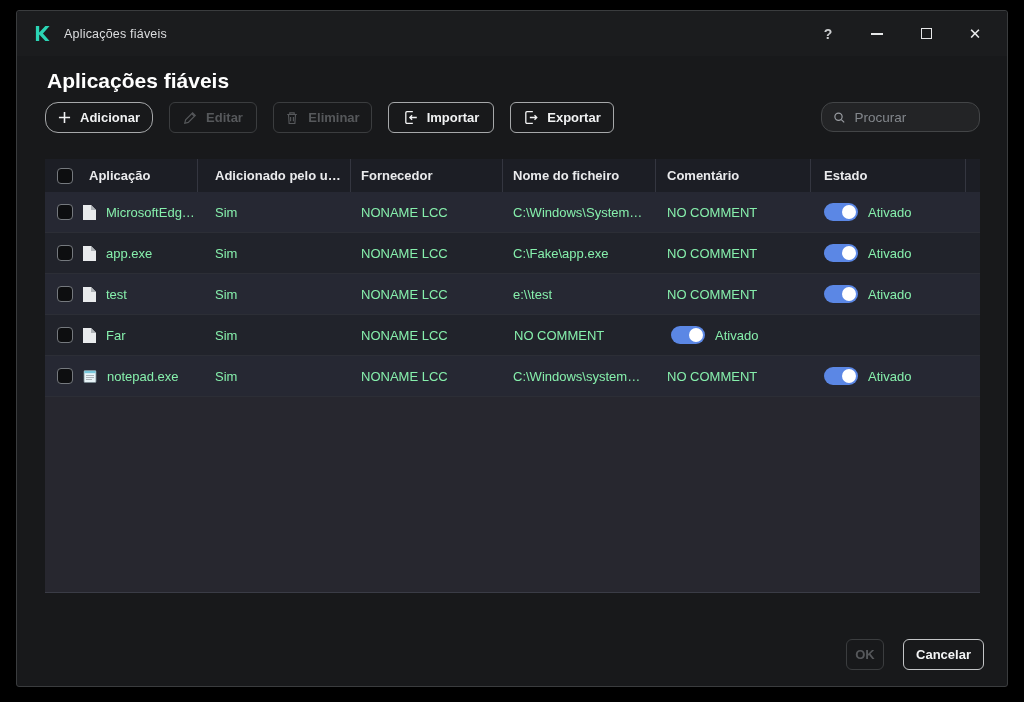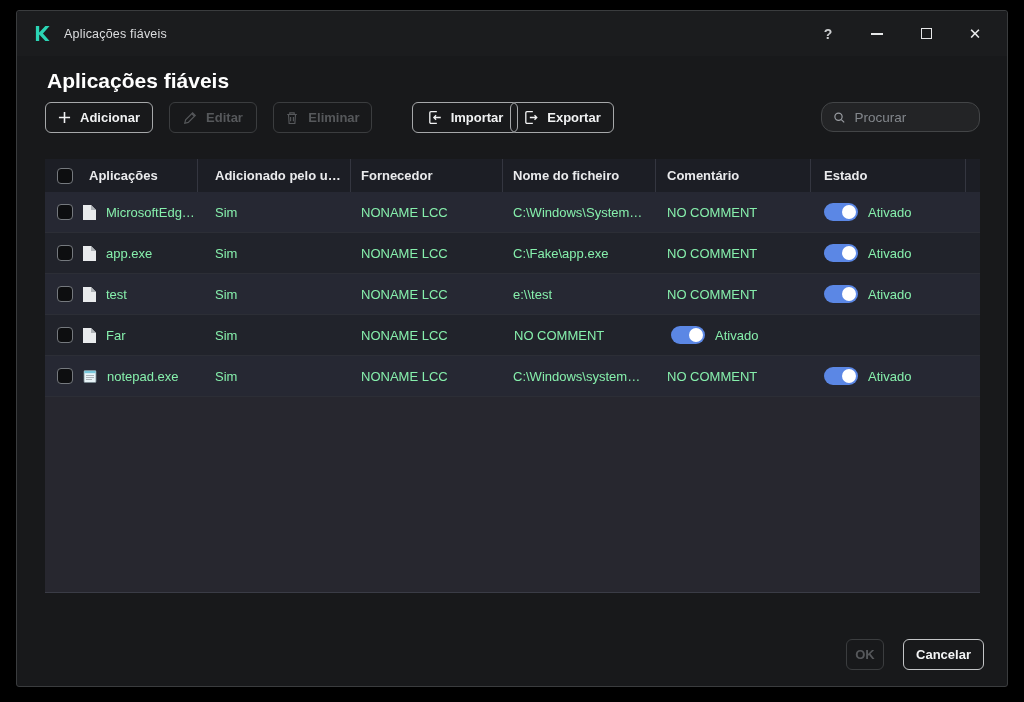--- a/index.html
+++ b/index.html
@@ -92,39 +92,39 @@
           <span class="max-glyph"></span>
         </div>
       <div class="win-btn">
           <span class="close-glyph">✕</span>
         </div>
     </div>
   </div>
 
   <div class="page-title">Aplicações fiáveis</div>
 
-  <button class="btn" style="left:28px; width:108px;">
+  <button class="btn" style="left:28px; width:108px;border-radius:13px;">
     <svg width="13" height="13" viewBox="0 0 14 14" fill="none" stroke="#F1F2F3" stroke-width="1.7">
         <path d="M7 1v12M1 7h12"></path>
       </svg>
     <span>Adicionar</span>
   </button>
   <button class="btn disabled" style="left:152px; width:88px;">
     <svg width="14" height="14" viewBox="0 0 16 16" fill="none" stroke="currentColor" stroke-width="1.3">
         <path d="M2 14l1-4 8-8 3 3-8 8zM10 3l3 3"></path>
       </svg>
     <span>Editar</span>
   </button>
   <button class="btn disabled" style="left:256px; width:99px;">
     <svg width="14" height="14" viewBox="0 0 16 16" fill="none" stroke="currentColor" stroke-width="1.3">
         <path d="M2.5 4h11M5.5 4V2.2h5V4M4 4l.7 10.3h6.6L12 4M6.4 6.8v4.8M9.6 6.8v4.8"></path>
       </svg>
     <span>Eliminar</span>
   </button>
-  <button class="btn" style="left:371px; width:106px;margin-left:24px;">
+  <button class="btn" style="left:371px; width:106px;">
     <svg width="15" height="15" viewBox="0 0 16 16" fill="none" stroke="#F1F2F3" stroke-width="1.4">
         <path d="M10.5 1.7H4.2a1.2 1.2 0 0 0-1.2 1.2v10.2a1.2 1.2 0 0 0 1.2 1.2h6.3"></path>
         <path d="M14.7 8H7.3M9.7 5.6L7.3 8l2.4 2.4"></path>
       </svg>
     <span>Importar</span>
   </button>
   <button class="btn" style="left:493px; width:104px;">
     <svg width="15" height="15" viewBox="0 0 16 16" fill="none" stroke="#F1F2F3" stroke-width="1.4">
         <path d="M10.5 1.7H4.2a1.2 1.2 0 0 0-1.2 1.2v10.2a1.2 1.2 0 0 0 1.2 1.2h6.3"></path>
         <path d="M7.3 8h7.4M12.3 5.6L14.7 8l-2.4 2.4"></path>
@@ -137,21 +137,21 @@
         <circle cx="7" cy="7" r="4.6"></circle>
         <path d="M10.6 10.6L14.2 14.2"></path>
       </svg>
     <input value="" placeholder="Procurar" style="">
   </div>
 
   <div class="table">
     <div class="thead">
       <div class="th col0">
           <span class="checkbox"></span>
-          <span>Aplicações</span>
+          <span>Aplicação</span>
         </div>
       <div class="th col1">
           <span>Adicionado pelo u…</span>
         </div>
       <div class="th col2">
           <span>Fornecedor</span>
         </div>
       <div class="th col3">
           <span>Nome do ficheiro</span>
         </div>

